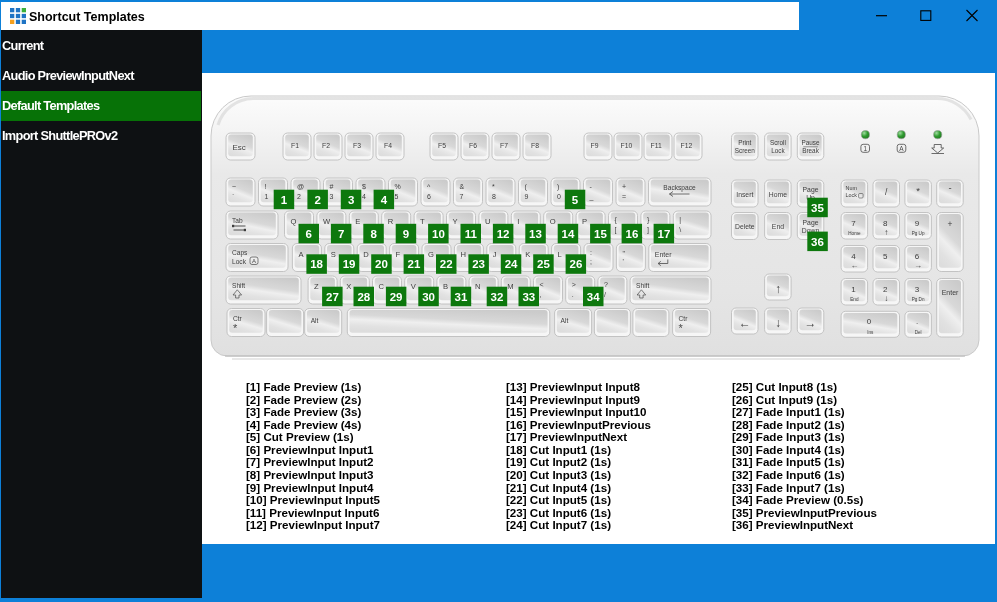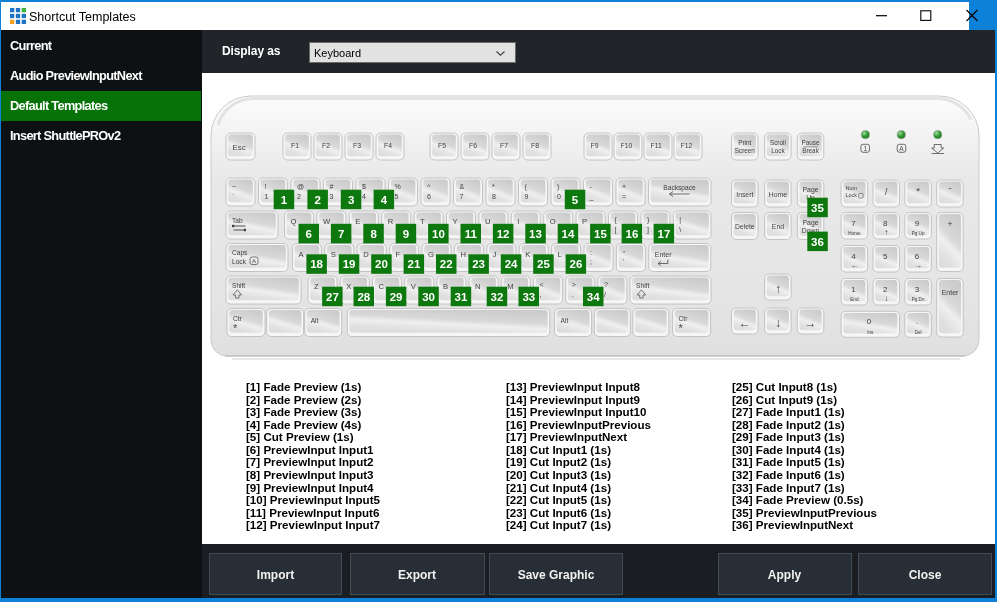--- a/index.html
+++ b/index.html
@@ -1,21 +1,21 @@
 <!DOCTYPE html>
 <html><head><meta charset="utf-8">
 <style>
 * { margin:0; padding:0; box-sizing:border-box; }
 html,body { width:997px; height:602px; overflow:hidden; background:#0d80d8; font-family:"Liberation Sans", sans-serif; }
 .abs { position:absolute; }
 #frame { position:absolute; left:0; top:0; width:997px; height:602px; background:#0d80d8; }
-#titlebar { position:absolute; left:1px; top:2px; width:968px; height:28px; background:#ffffff; }
+#titlebar { position:absolute; left:1px; top:2px; width:798px; height:28px; background:#ffffff;font-weight:bold; }
 #title { position:absolute; left:28px; top:8px; font-size:12.5px; color:#000; }
 #sidebar { position:absolute; left:1px; top:30px; width:201px; height:568px; background:#0e1113; }
-.sbitem { position:absolute; left:9px; width:190px; height:30px; line-height:30px; font-size:12.8px; font-weight:bold; color:#fff; letter-spacing:-0.7px; }
+.sbitem { position:absolute; left:1px; width:190px; height:30px; line-height:30px; font-size:12.8px; font-weight:bold; color:#fff; letter-spacing:-0.7px; }
 #sbactive { position:absolute; left:0px; top:61px; width:200px; height:30px; background:#077207; }
 #topbar { position:absolute; left:202px; top:30px; width:793px; height:43px; background:#212529; }
 #displayas { position:absolute; left:20px; top:14px; font-size:12px; font-weight:bold; color:#fff; letter-spacing:-0.1px; }
 #combo { position:absolute; left:107px; top:12px; width:207px; height:21px; background:#e2e2e2; border:1px solid #6b6b6b; }
 #combo span { position:absolute; left:4px; top:4px; font-size:11px; color:#000; }
 #whitepanel { position:absolute; left:202px; top:73px; width:793px; height:471px; background:#ffffff; }
 .listcol { position:absolute; top:381px; font-size:11.6px; font-weight:bold; color:#000; line-height:12.56px; white-space:nowrap; letter-spacing:0px;margin-left:24px; }
 #bottombar { position:absolute; left:202px; top:544px; width:793px; height:54px; background:#1a1e23; }
 .btn { position:absolute; top:9px; height:42px; background:#272e36; border:1px solid #434b54; color:#f2f2f2; font-size:12px; font-weight:bold; text-align:center; line-height:42px; }
 </style></head>
@@ -38,30 +38,21 @@
    <path d="M15,13.7 h11" stroke="#000" stroke-width="1.2" fill="none"></path>
    <rect x="59.8" y="8.8" width="10" height="9.6" fill="none" stroke="#000" stroke-width="1.1"></rect>
    <path d="M105.5,8 l11,11 m0,-11 l-11,11" stroke="#000" stroke-width="1.1" fill="none"></path>
   </svg>
  </div>
  <div id="sidebar">
   <div id="sbactive"></div>
   <div class="sbitem" style="top:1px;">Current</div>
   <div class="sbitem" style="top:31px;">Audio PreviewInputNext</div>
   <div class="sbitem" style="top:61px;">Default Templates</div>
-  <div class="sbitem" style="top:91px;">Insert ShuttlePROv2</div>
- </div>
- <div id="topbar">
-  <div id="displayas">Display as</div>
-  <div id="combo">
-        <span>Keyboard</span>
-   <svg class="abs" style="right:10px;top:8px;" width="9" height="5" viewBox="0 0 9 5">
-          <path d="M0.5,0.5 L4.5,4.2 L8.5,0.5" stroke="#404040" stroke-width="1.1" fill="none"></path>
-        </svg>
-  </div>
+  <div class="sbitem" style="top:91px;">Import ShuttlePROv2</div>
  </div>
  <div id="whitepanel"></div>
  <svg width="997" height="602" viewBox="0 0 997 602" style="position:absolute;left:0;top:0;">
 <defs>
 <linearGradient id="bodyg" x1="0" y1="0" x2="0" y2="1">
  <stop offset="0" stop-color="#fcfcfc"></stop>
           <stop offset="0.12" stop-color="#f5f5f5"></stop>
  <stop offset="0.3" stop-color="#e9e9e9"></stop>
           <stop offset="0.75" stop-color="#e5e5e5"></stop>
  <stop offset="1" stop-color="#e0e0e0"></stop>
@@ -525,20 +516,13 @@
 <rect x="860.9" y="144.3" width="8.6" height="8" rx="2.2" fill="none" stroke="#4a4a4a" stroke-width="0.8"></rect>
 <text x="865.2" y="151" font-size="6.5" fill="#4a4a4a" text-anchor="middle" font-family="Liberation Sans, sans-serif">1</text>
 <rect x="897.2" y="144.3" width="8.6" height="8" rx="2.2" fill="none" stroke="#4a4a4a" stroke-width="0.8"></rect>
 <text x="901.5" y="151" font-size="6.5" fill="#4a4a4a" text-anchor="middle" font-family="Liberation Sans, sans-serif">A</text>
 <path d="M934.2,144.5 h7 v3.5 h2.5 l-6,5 l-6,-5 h2.5 z" fill="none" stroke="#4a4a4a" stroke-width="0.8"></path>
 <path d="M931.5,153.5 h12.5" stroke="#4a4a4a" stroke-width="0.8"></path>
 </svg>
  <div class="listcol" style="left:222px;">[1] Fade Preview (1s)<br>[2] Fade Preview (2s)<br>[3] Fade Preview (3s)<br>[4] Fade Preview (4s)<br>[5] Cut Preview (1s)<br>[6] PreviewInput Input1<br>[7] PreviewInput Input2<br>[8] PreviewInput Input3<br>[9] PreviewInput Input4<br>[10] PreviewInput Input5<br>[11] PreviewInput Input6<br>[12] PreviewInput Input7</div>
  <div class="listcol" style="left:482px;">[13] PreviewInput Input8<br>[14] PreviewInput Input9<br>[15] PreviewInput Input10<br>[16] PreviewInputPrevious<br>[17] PreviewInputNext<br>[18] Cut Input1 (1s)<br>[19] Cut Input2 (1s)<br>[20] Cut Input3 (1s)<br>[21] Cut Input4 (1s)<br>[22] Cut Input5 (1s)<br>[23] Cut Input6 (1s)<br>[24] Cut Input7 (1s)</div>
  <div class="listcol" style="left:708px;">[25] Cut Input8 (1s)<br>[26] Cut Input9 (1s)<br>[27] Fade Input1 (1s)<br>[28] Fade Input2 (1s)<br>[29] Fade Input3 (1s)<br>[30] Fade Input4 (1s)<br>[31] Fade Input5 (1s)<br>[32] Fade Input6 (1s)<br>[33] Fade Input7 (1s)<br>[34] Fade Preview (0.5s)<br>[35] PreviewInputPrevious<br>[36] PreviewInputNext</div>
- <div id="bottombar">
-  <div class="btn" style="left:7px;width:133px;">Import</div>
-  <div class="btn" style="left:147.5px;width:135px;">Export</div>
-  <div class="btn" style="left:287px;width:134px;">Save Graphic</div>
-  <div class="btn" style="left:515.5px;width:134px;">Apply</div>
-  <div class="btn" style="left:656px;width:134px;">Close</div>
- </div>
 </div>
 
 </body></html>

